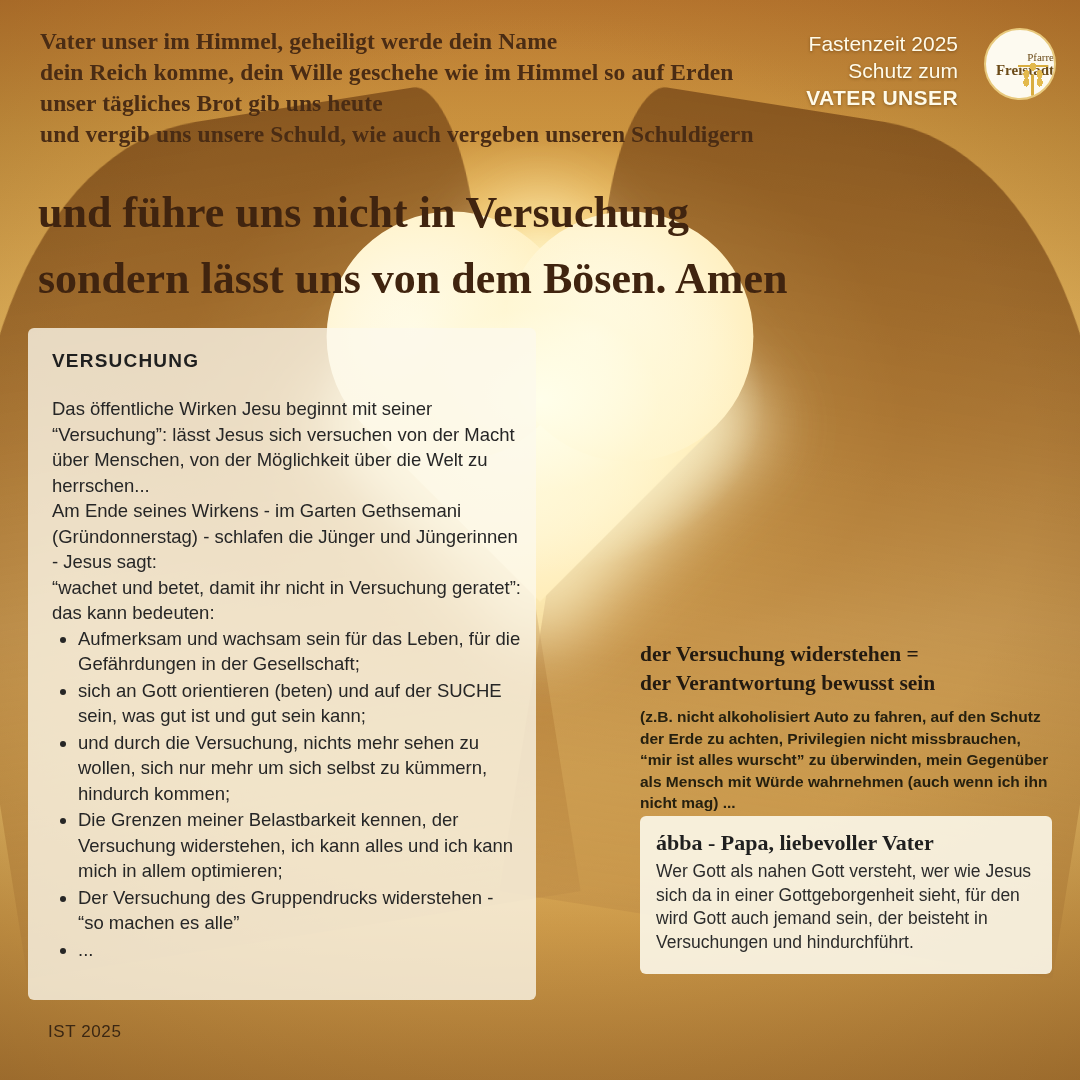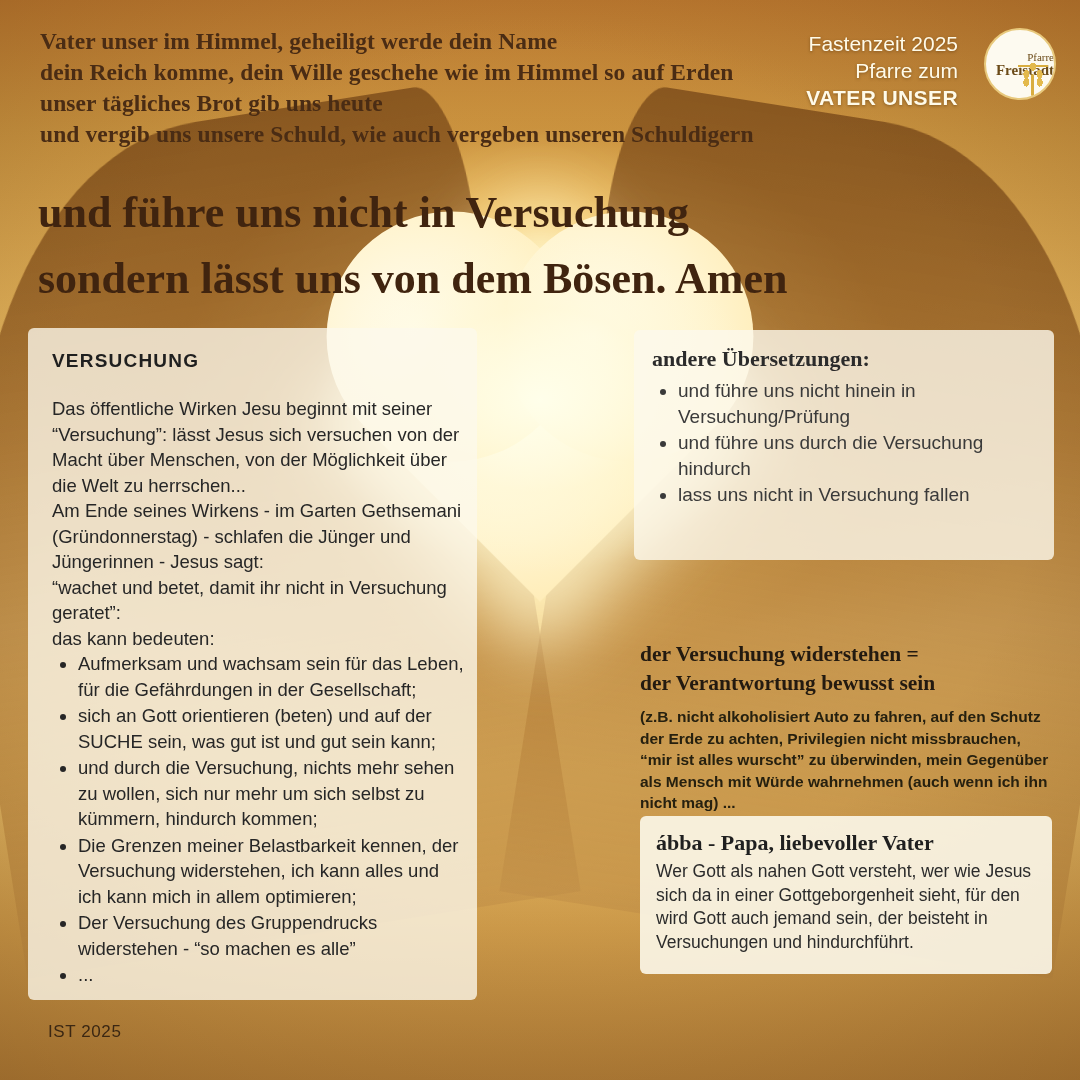--- a/index.html
+++ b/index.html
@@ -147,21 +147,21 @@
 
   
   .panel {
     position: absolute;
     background: rgba(253, 250, 238, 0.80);
     border-radius: 6px;
     color: #2c2c2c;
   }
   .panel-left {
     left: 28px; top: 328px;
-    width: 449px; height: 672px;
+    width: 508px; height: 672px;
     padding: 22px 12px 10px 24px;
     background: rgba(252, 249, 236, 0.78);
   }
   .panel-left h2 {
     margin: 0 0 24px 0;
     font-size: 19px; font-weight: bold;
     letter-spacing: 1.2px;
     color: #1f1f1f;
   }
   .panel-left p {
@@ -258,21 +258,21 @@
 dein Reich komme,  dein Wille geschehe wie im Himmel so auf Erden
 unser tägliches Brot gib uns heute
 und vergib uns unsere Schuld, wie auch vergeben unseren Schuldigern</div>
 
   <div class="prayer-big" style="white-space: pre-line;">und führe uns nicht in Versuchung
 sondern lässt uns von dem Bösen. Amen</div>
 
   <div class="brand">
     <div class="brand-lines">
       <div class="b1">Fastenzeit 2025</div>
-      <div class="b2">Pfarre zum</div>
+      <div class="b2">Schutz zum</div>
       <div class="b3">VATER UNSER</div>
     </div>
     <div class="logo">
       <div class="l1">Pfarre</div>
       <div class="l2">Freistadt</div>
       <div class="wheat"></div>
     </div>
   </div>
 
   <div class="panel panel-left">
@@ -284,28 +284,20 @@
     <ul>
       <li>Aufmerksam und wachsam sein für das Leben, für die Gefährdungen in der Gesellschaft;</li>
       <li>sich an Gott orientieren (beten) und auf der SUCHE sein, was gut ist und gut sein kann;</li>
       <li>und durch die Versuchung, nichts mehr sehen zu wollen, sich nur mehr um sich selbst zu kümmern, hindurch kommen;</li>
       <li>Die Grenzen meiner Belastbarkeit kennen, der Versuchung widerstehen, ich kann alles und ich kann mich in allem optimieren;</li>
       <li>Der Versuchung des Gruppendrucks widerstehen - “so machen es alle”</li>
       <li>...</li>
     </ul>
   </div>
 
-  <div class="panel panel-trans">
-    <h3>andere Übersetzungen:</h3>
-    <ul>
-      <li>und führe uns nicht hinein in Versuchung/Prüfung</li>
-      <li>und führe uns durch die Versuchung hindurch</li>
-      <li>lass uns nicht in Versuchung fallen</li>
-    </ul>
-  </div>
 
   <div class="block-resist">
     <h3 style="white-space: pre-line;">der Versuchung widerstehen =
 der Verantwortung bewusst sein</h3>
     <p>(z.B. nicht alkoholisiert Auto zu fahren, auf den Schutz der Erde zu achten, Privilegien nicht missbrauchen, “mir ist alles wurscht” zu überwinden,  mein Gegenüber als Mensch mit Würde wahrnehmen (auch wenn ich ihn nicht mag) ...</p>
   </div>
 
   <div class="panel panel-abba">
     <h3>ábba - Papa, liebevoller Vater</h3>
     <p>Wer Gott als nahen Gott versteht, wer wie Jesus sich da in einer Gottgeborgenheit sieht, für den wird Gott auch jemand sein, der beisteht in Versuchungen und hindurchführt.</p>

